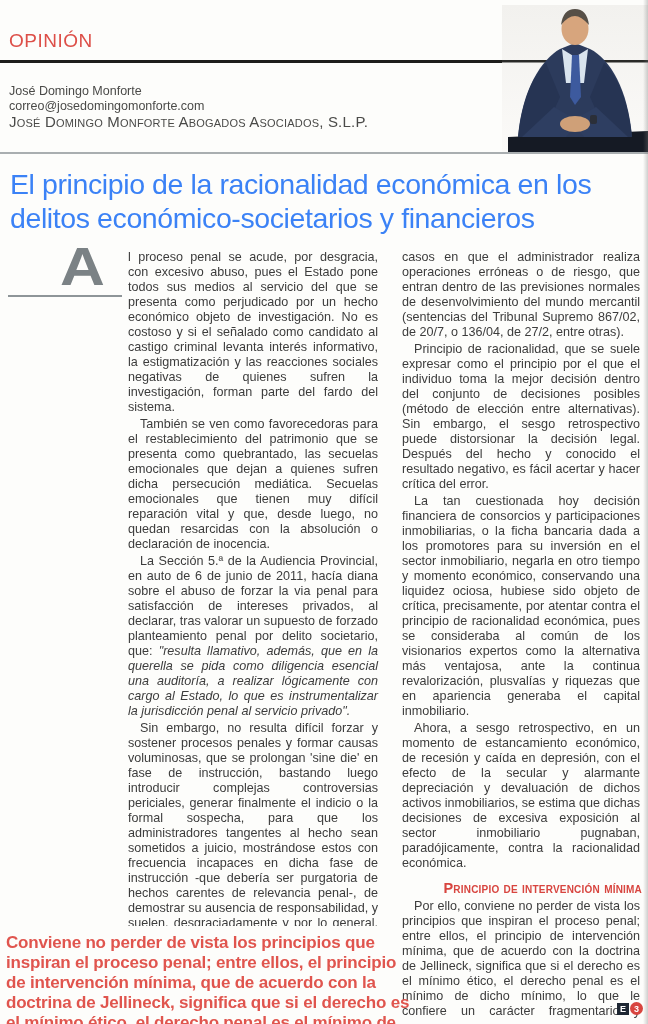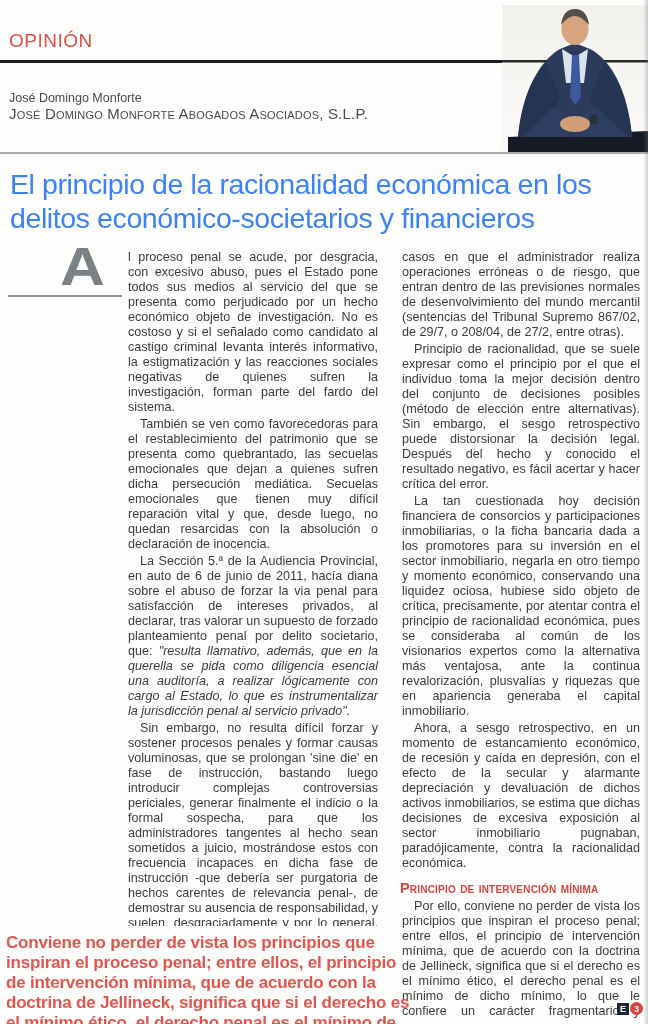--- a/index.html
+++ b/index.html
@@ -9,21 +9,21 @@
     font-family:"Liberation Sans", sans-serif;color:#3c3c3c;
   }
   
   .section-label{
     position:absolute;left:9px;top:30px;
     font-size:19px;letter-spacing:.5px;color:#dd4f48;font-weight:normal;
   }
   .rule-black{position:absolute;left:0;top:60px;width:648px;height:3px;background:#1d1d1b;}
   .rule-gray{position:absolute;left:0;top:152px;width:648px;height:2px;background:#a9aeb0;}
   
-  .author{position:absolute;left:9px;top:91px;font-size:12.5px;line-height:15px;color:#4a4a48;}
+  .author{position:absolute;left:9px;top:84px;font-size:12.5px;line-height:15px;color:#4a4a48;}
   .author .firm{font-variant:small-caps;font-size:15px;letter-spacing:.2px;}
   
   .photo{position:absolute;left:502px;top:5px;width:146px;height:147px;}
   
   .title{
     position:absolute;left:6px;top:163px;width:636px;
     font-size:28.5px;line-height:34px;letter-spacing:-0.4px;
     color:#3b82f6;font-weight:normal;margin:4px;
   }
   
@@ -35,21 +35,21 @@
   .dropcap-rule{position:absolute;left:8px;top:295px;width:114px;height:2px;background:#8e9598;}
   
   .col{position:absolute;top:248px;font-size:12.6px;line-height:15px;text-align:justify;overflow:hidden;}
   .col1{left:126px;width:254px;height:678px;}
   .col2{left:400px;width:242px;height:770px;}
   .col p{margin:2px;text-indent:12px;}
   .col p.noindent{text-indent:0;}
   .col .q-italic{font-style:italic;}
   .col .bold{font-weight:normal;}
   .col h3{
-    margin:9px 0 3px 0;text-align:left;text-indent:0;
+    margin:9px 0 3px 0;text-align:right;text-indent:0;
     font-size:14.5px;font-weight:bold;letter-spacing:.2px;
     color:#d8453f;font-variant:small-caps;line-height:16px;
   }
   
   .pullquote{
     position:absolute;left:6px;top:933px;width:412px;
     font-size:17px;line-height:20px;font-weight:bold;
     color:#e0554e;letter-spacing:-0.2px;
   }
   
@@ -69,20 +69,21 @@
 </head>
 <body>
 
 <div class="page">
 
   <div class="section-label">OPINIÓN</div>
   <div class="rule-black"></div>
 
   <div class="author">
     <div>José Domingo Monforte</div>
+    <div>correo@josedomingomonforte.com</div>
     <div class="firm">José Domingo Monforte Abogados Asociados, S.L.P.</div>
   </div>
 
   <div class="photo">
     <svg width="146" height="147" viewBox="0 0 146 147" xmlns="http://www.w3.org/2000/svg">
       <defs>
         <linearGradient id="bgph" x1="0" y1="0" x2="0" y2="1">
           <stop offset="0" stop-color="#f2f1ee"></stop>
           <stop offset="1" stop-color="#fbfaf8"></stop>
         </linearGradient>
@@ -119,21 +120,21 @@
 
   <div class="col col1">
     <p class="noindent">l proceso penal se acude, por desgracia, con excesivo abuso, pues el Estado pone todos sus medios al servicio del que se presenta como perjudicado por un hecho económico objeto de investigación. No es costoso y si el señalado como candidato al castigo criminal levanta interés informativo, la estigmatización y las reacciones sociales negativas de quienes sufren la investigación, forman parte del fardo del sistema.</p>
     <p>También se ven como favorecedoras para el restablecimiento del patrimonio que se presenta como quebrantado, las secuelas emocionales que dejan a quienes sufren dicha persecución mediática. Secuelas emocionales que tienen muy difícil reparación vital y que, desde luego, no quedan resarcidas con la absolución o declaración de inocencia.</p>
     <p><span>La Sección 5.ª de la Audiencia Provincial, en auto de 6 de junio de 2011, hacía diana sobre el abuso de forzar la via penal para satisfacción de intereses privados, al declarar, tras valorar un supuesto de forzado planteamiento penal por delito societario, que: </span><span class="q-italic">"resulta llamativo, además, que en la querella se pida como diligencia esencial una auditoría, a realizar lógicamente con cargo al Estado, lo que es instrumentalizar la jurisdicción penal al servicio privado".</span></p>
     <p>Sin embargo, no resulta difícil forzar y sostener procesos penales y formar causas voluminosas, que se prolongan 'sine die' en fase de instrucción, bastando luego introducir complejas controversias periciales, generar finalmente el indicio o la formal sospecha, para que los administradores tangentes al hecho sean sometidos a juicio, mostrándose estos con frecuencia incapaces en dicha fase de instrucción -que debería ser purgatoria de hechos carentes de relevancia penal-, de demostrar su ausencia de responsabilidad, y suelen, desgraciadamente y por lo general, sufrir la pena de banquillo que representa el juicio, por el mero perjuicio patrimonial de su gestión.</p>
 
   </div>
 
   <div class="col col2">
-    <p class="noindent">casos en que el administrador realiza operaciones erróneas o de riesgo, que entran dentro de las previsiones normales de desenvolvimiento del mundo mercantil (sentencias del Tribunal Supremo 867/02, de 29/7, o 208/04, de 27/2, entre otras).</p>
+    <p class="noindent">casos en que el administrador realiza operaciones erróneas o de riesgo, que entran dentro de las previsiones normales de desenvolvimiento del mundo mercantil (sentencias del Tribunal Supremo 867/02, de 20/7, o 136/04, de 27/2, entre otras).</p>
     <p>Principio de racionalidad, que se suele expresar como el principio por el que el individuo toma la mejor decisión dentro del conjunto de decisiones posibles (método de elección entre alternativas). Sin embargo, el sesgo retrospectivo puede distorsionar la decisión legal. Después del hecho y conocido el resultado negativo, es fácil acertar y hacer crítica del error.</p>
     <p>La tan cuestionada hoy decisión financiera de consorcios y participaciones inmobiliarias, o la ficha bancaria dada a los promotores para su inversión en el sector inmobiliario, negarla en otro tiempo y momento económico, conservando una liquidez ociosa, hubiese sido objeto de crítica, precisamente, por atentar contra el principio de racionalidad económica, pues se consideraba al común de los visionarios expertos como la alternativa más ventajosa, ante la continua revalorización, plusvalías y riquezas que en apariencia generaba el capital inmobiliario.</p>
     <p>Ahora, a sesgo retrospectivo, en un momento de estancamiento económico, de recesión y caída en depresión, con el efecto de la secular y alarmante depreciación y devaluación de dichos activos inmobiliarios, se estima que dichas decisiones de excesiva exposición al sector inmobiliario pugnaban, paradójicamente, contra la racionalidad económica.</p>
     <h3>Principio de intervención mínima</h3>
     <p><span>Por ello, conviene no perder de vista los principios que inspiran el proceso penal; entre ellos, el principio de intervención mínima, que de acuerdo con la doctrina de </span><span class="bold">Jellineck</span><span>, significa que si el derecho es el mínimo ético, el derecho penal es el mínimo de dicho mínimo, lo que le confiere un carácter fragmentario y subsidiario.</span></p>
     <p>Son preferibles medios no sancionadores para la solución del conflicto que, por su naturaleza, puedan tener acomodo y solución en otras vías, y que, en definitiva, viene a traducirse en que no toda controversia jurídica puede amparar el ejercicio de una acción penal, sobre todo cuando la misma puede y debe resolverse en otros órdenes jurisdiccionales. Sin embargo, esas otras vías son más difíciles en su construcción jurídica, más costosas, menos coactivas y no despiertan ningún interés a la opinión pública.</p>
   </div>
 
   <div class="pullquote">Conviene no perder de vista los principios que inspiran el proceso penal; entre ellos, el principio de intervención mínima, que de acuerdo con la doctrina de Jellineck, significa que si el derecho es el mínimo ético, el derecho penal es el mínimo de dicho mínimo</div>
 

